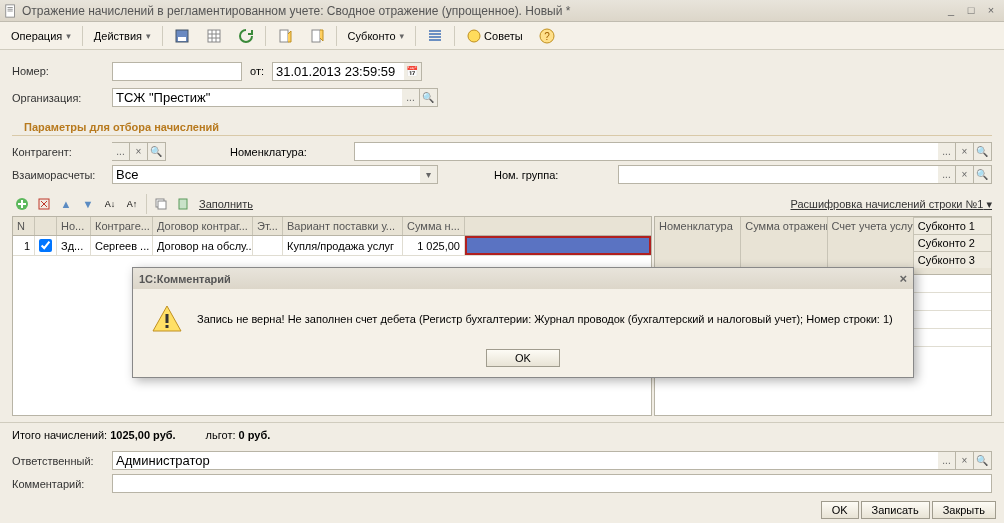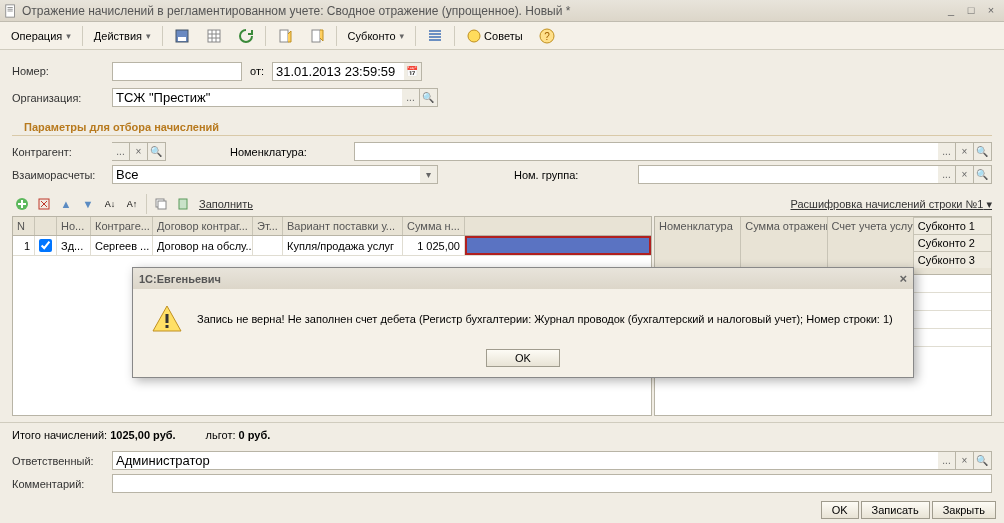--- a/index.html
+++ b/index.html
@@ -195,21 +195,21 @@
       <span class="ibtn" style="border-left:none">×</span>
       <span class="ibtn" style="border-left:none">🔍</span>
     </div>
   </div>
   <div class="row">
     <span class="lbl">Взаиморасчеты:</span>
     <div class="input-combo">
       <input class="input" style="width: 308px;" value="Все">
       <span class="ibtn left-open">▾</span>
     </div>
-    <span style="width:120px;margin-left:72px">Ном. группа:</span>
+    <span style="width:120px;margin-left:52px">Ном. группа:</span>
     <div class="input-combo" style="flex:1">
       <input class="input" style="flex: 1 1 0%;" value="">
       <span class="ibtn left-open">...</span>
       <span class="ibtn" style="border-left:none">×</span>
       <span class="ibtn" style="border-left:none">🔍</span>
     </div>
   </div>
 </div>
 
 <div class="grid-tb">
@@ -324,21 +324,21 @@
 </div>
 
 <div class="footer-btns">
   <button>OK</button>
   <button>Записать</button>
   <button>Закрыть</button>
 </div>
 
 <div class="dialog">
   <div class="dialog-title">
-    <span>1С:Евгеньевич</span>
+    <span>1С:Комментарий</span>
     <span class="close">×</span>
   </div>
   <div class="dialog-body">
     <svg class="warn-ico" viewBox="0 0 32 32">
         <path d="M16 3 L30 28 H2 Z" fill="#ffe066" stroke="#c09020" stroke-width="1"></path>
         <rect x="14.5" y="11" width="3" height="9" fill="#333"></rect>
         <rect x="14.5" y="22" width="3" height="3" fill="#333"></rect>
       </svg>
     <span>Запись не верна! Не заполнен счет дебета (Регистр бухгалтерии: Журнал проводок (бухгалтерский и налоговый учет); Номер строки: 1)</span>
   </div>

